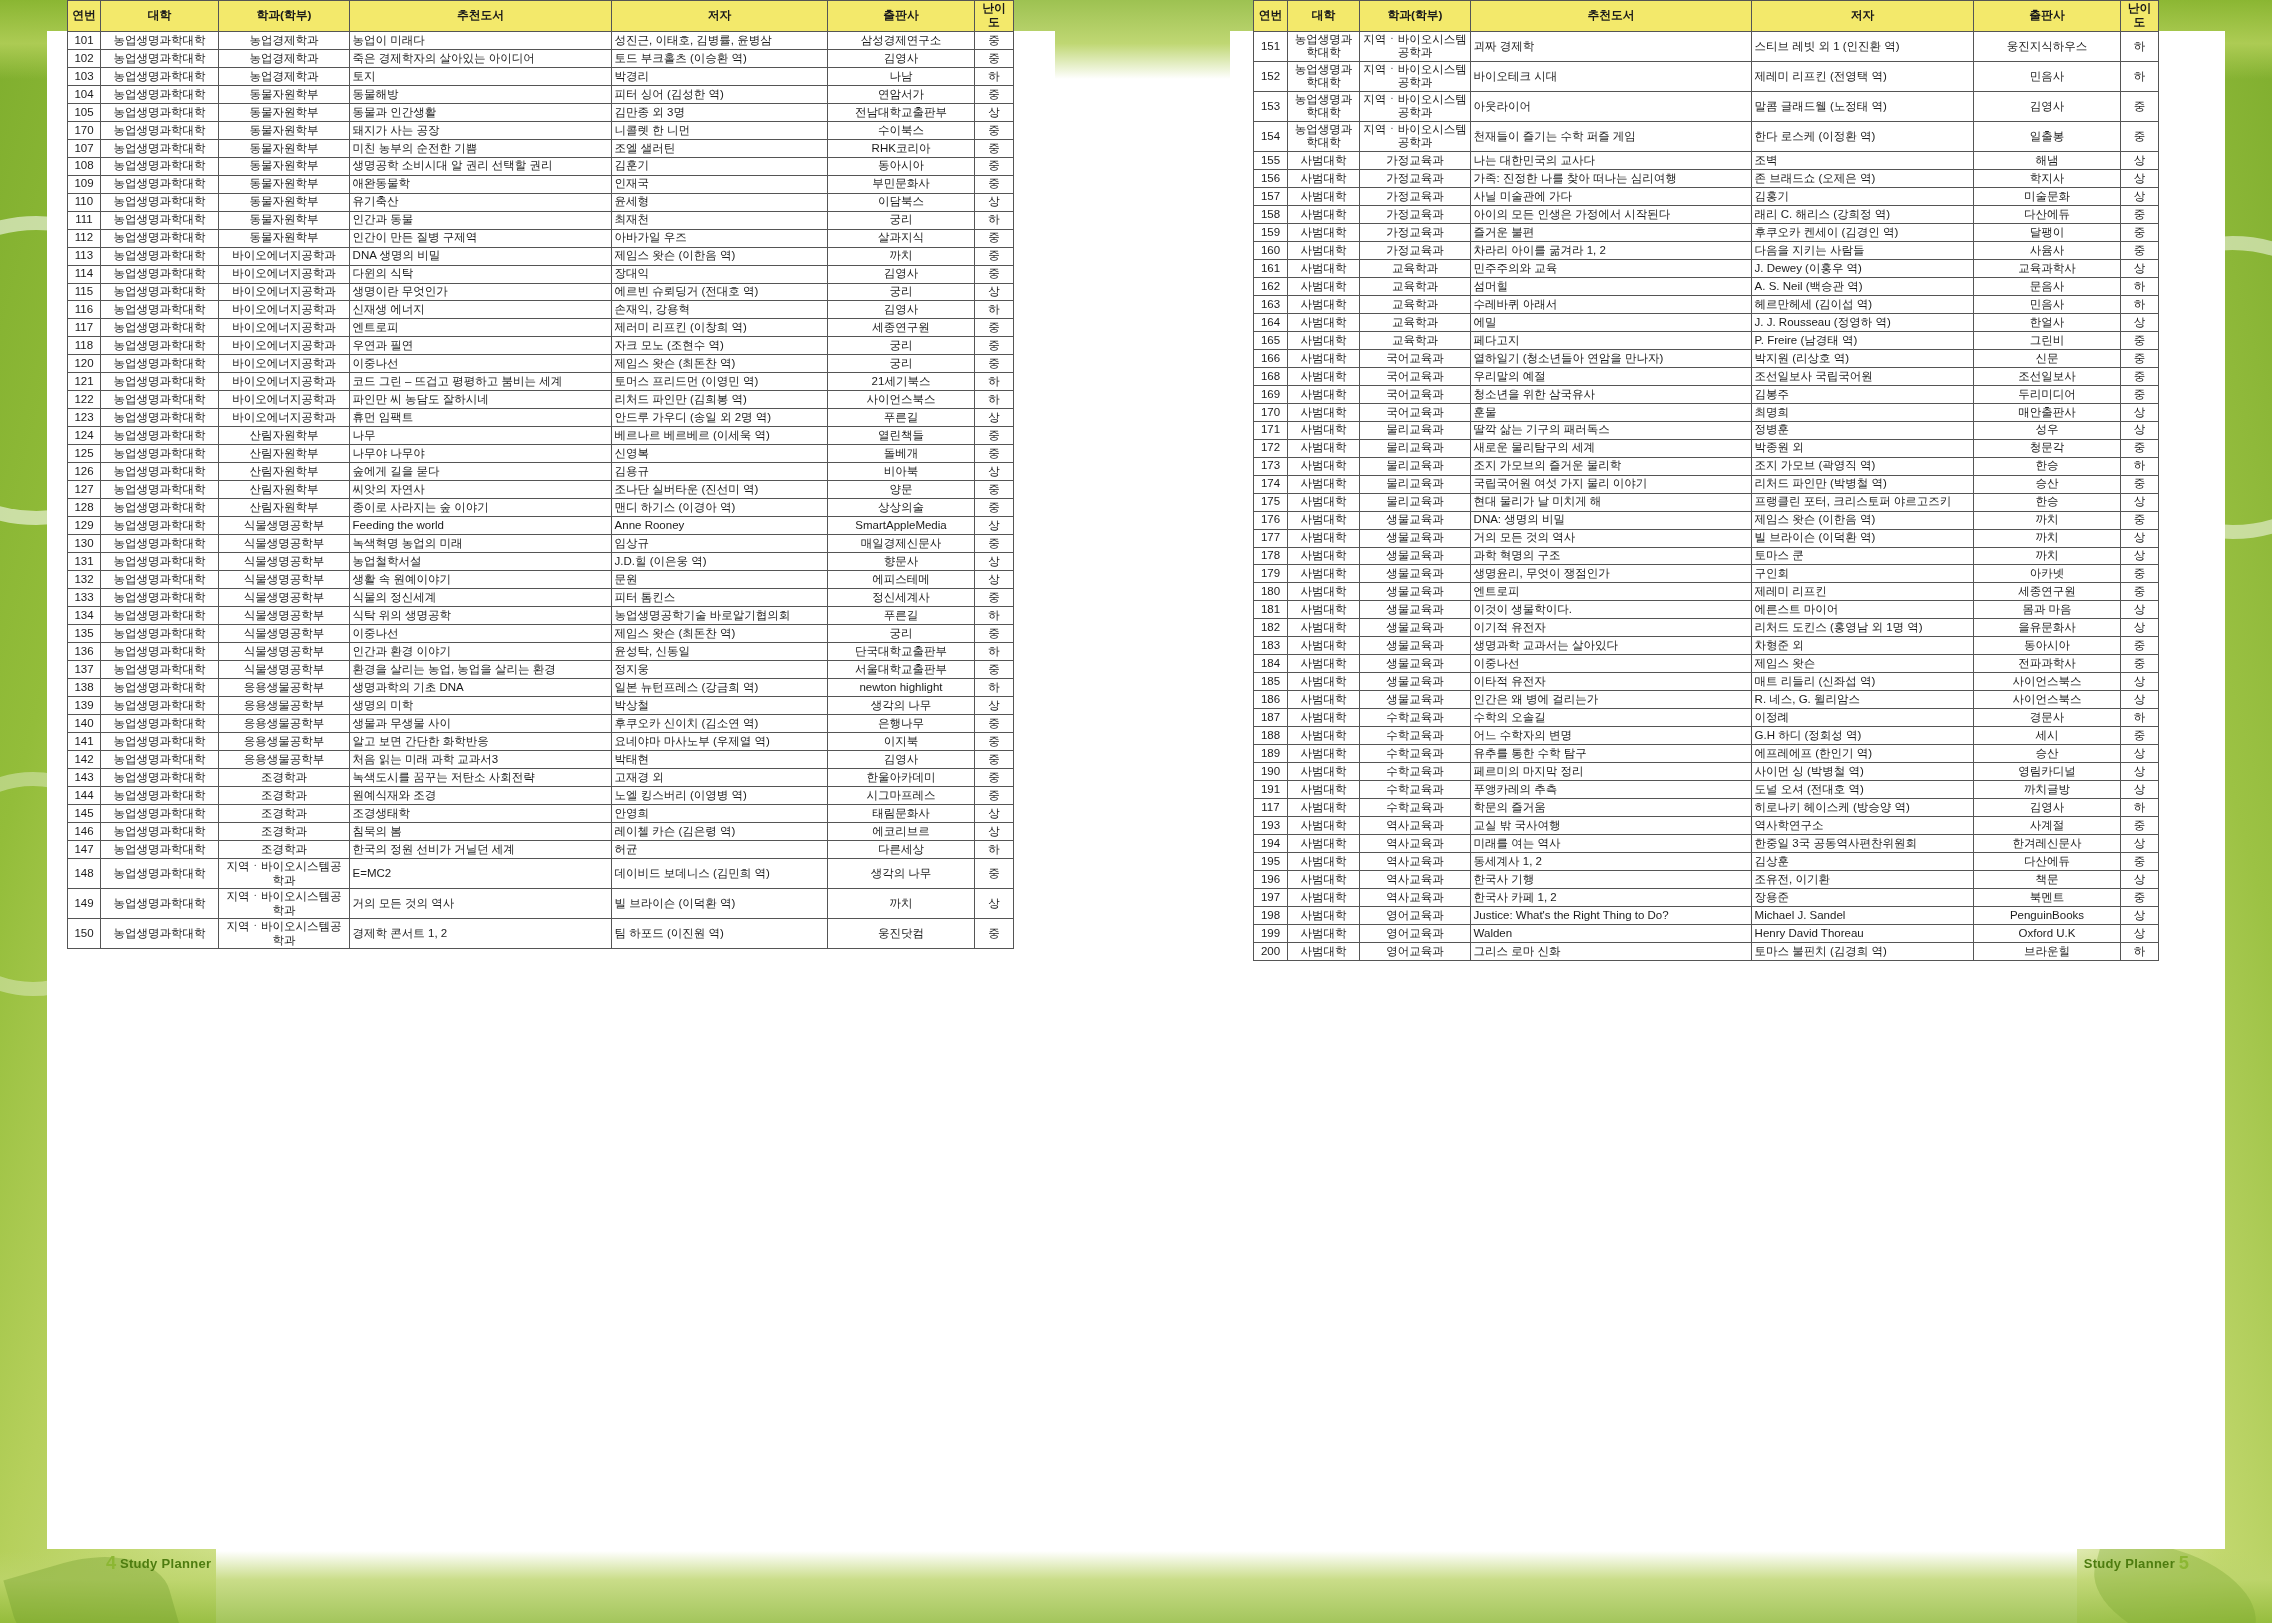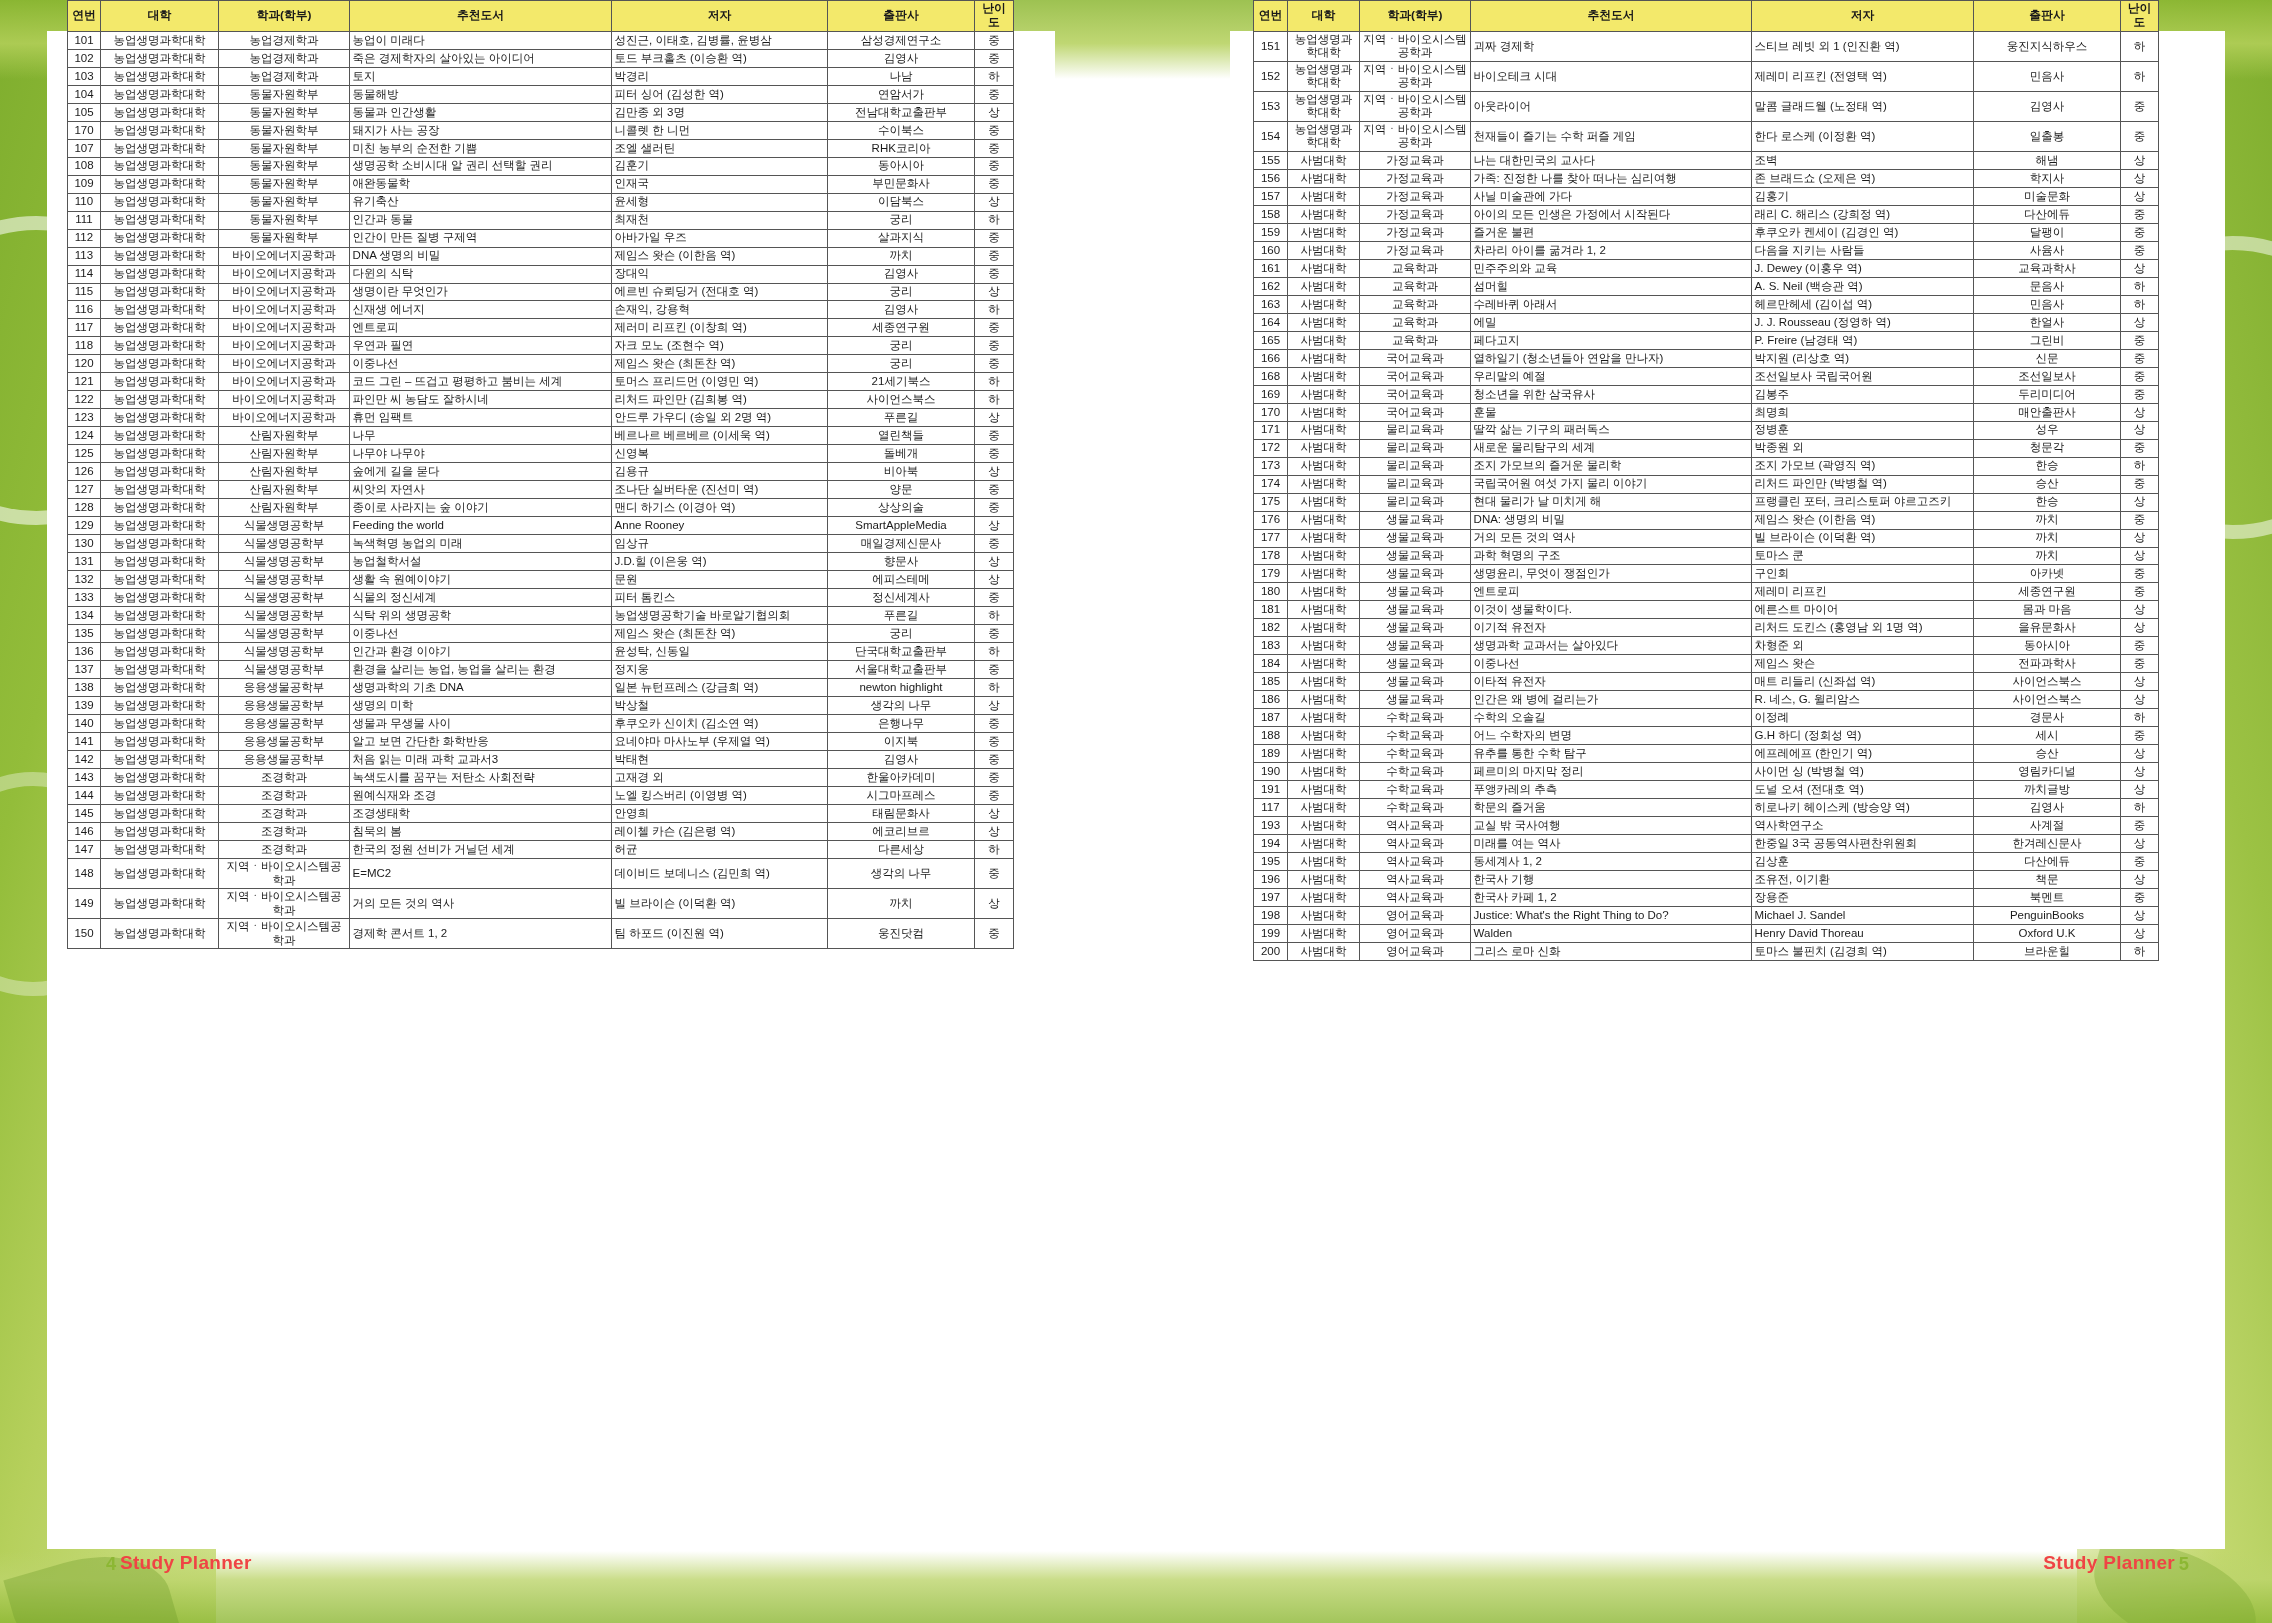--- a/index.html
+++ b/index.html
@@ -88,21 +88,21 @@
   }
   .pagenum{
     display:inline-block;
     color:#8cb733;
     font-size:18.3px;
     font-weight:bold;
     vertical-align:-1.3px;
   }
   .foot-left{left:59px;top:1552px;}
   .foot-right{right:62px;top:1552px;text-align:right;margin-left:11px;}
-  .foot-label{font-weight:bold;color:#ef4444;font-size:19px;letter-spacing:0.3px;}
+  .foot-label{font-weight:bold;color:#4d7c0f;font-size:13px;letter-spacing:0.3px;}
 </style>
 </head>
 <body>
 
 <div class="bg">
   <div class="bg-green"></div>
   <div class="bg-green-r"></div>
   <div class="bg-top"></div>
   <div class="bg-bottom"></div>
   <div class="leaf leaf1"></div>

